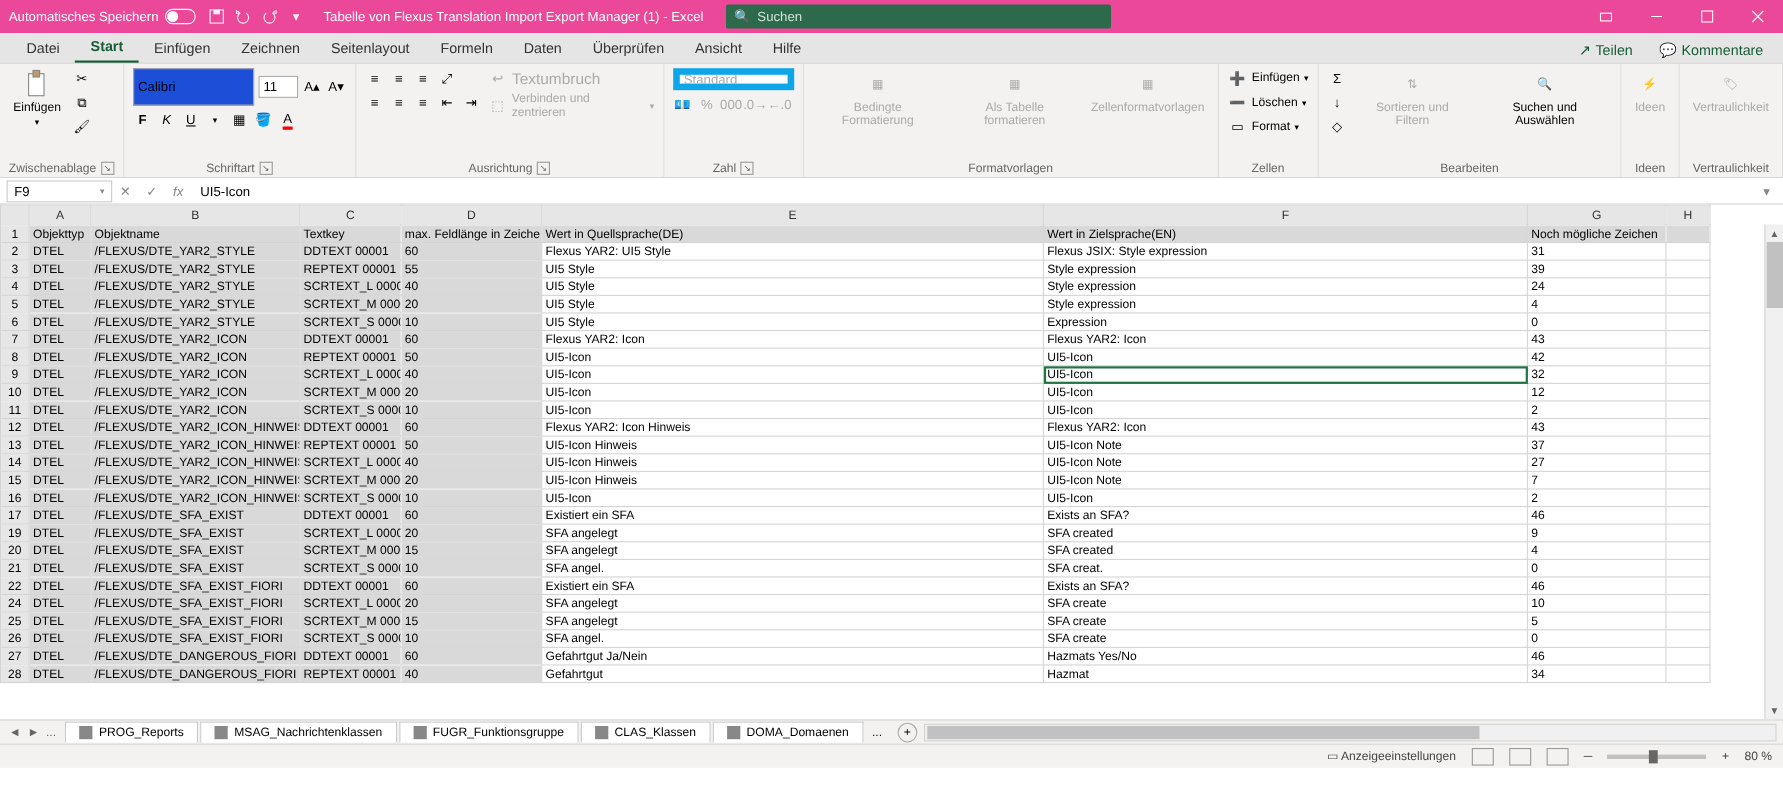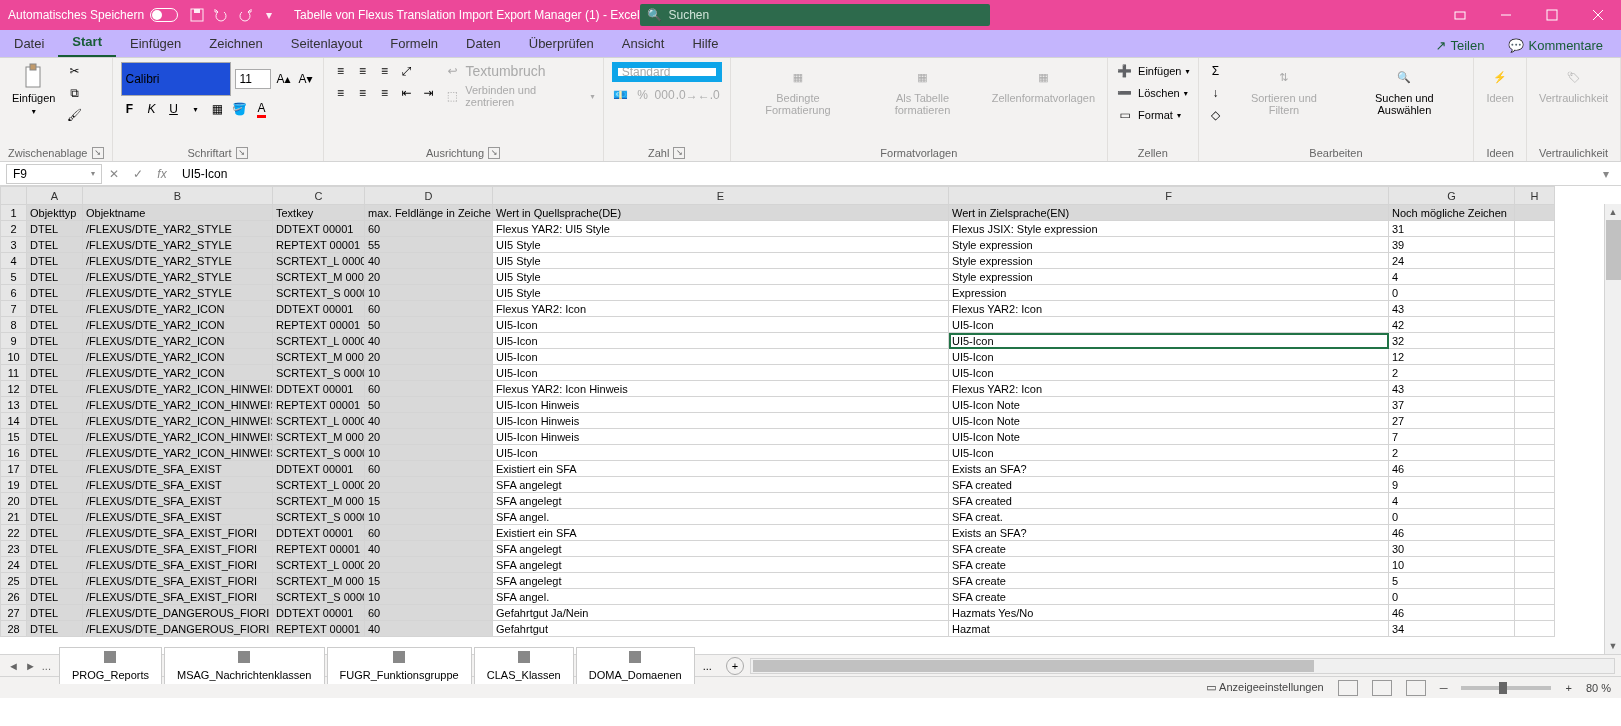--- a/index.html
+++ b/index.html
@@ -5,29 +5,29 @@
 * { box-sizing: border-box; margin: 0; padding: 0; font-family: 'Segoe UI', Tahoma, sans-serif; }
 body { background: #fff; overflow: hidden; width: 1621px; height: 726px; font-size: 12px; }
 
 
 .title-bar { height: 30px; background: #ec4899; display: flex; align-items: center; color: #fff; padding-left: 8px; }
 .autosave { display: flex; align-items: center; gap: 6px; font-size: 12px; margin-right: 12px; }
 .toggle { width: 28px; height: 14px; border: 1px solid #fff; border-radius: 7px; position: relative; }
 .toggle::after { content: ""; width: 10px; height: 10px; background: #fff; border-radius: 50%; position: absolute; left: 1px; top: 1px; }
 .qat { display: flex; gap: 10px; align-items: center; margin-right: 18px; }
 .qat-ic { width: 14px; height: 14px; display: flex; align-items: center; justify-content: center; opacity: 0.9; }
-.doc-title { font-size: 12px; }
+.doc-title { font-size: 12px; margin-right: 20px; }
 .searchbox { flex: 0 0 350px; height: 22px; background: #2d6a4c; border-radius: 2px; display: flex; align-items: center; padding: 0 8px; gap: 6px; color: #cfe3d8; }
 .title-spacer { flex: 1; }
 .win-btns { display: flex; }
 .win-btn { width: 46px; height: 30px; display: flex; align-items: center; justify-content: center; }
 .win-btn svg { stroke: #fff; fill: none; }
 
 
-.tabs { height: 28px; background: #c4b5fd; display: flex; align-items: flex-end; border-bottom: 1px solid #d4d4d4; gap: 0; }
+.tabs { height: 28px; background: #e5e5e5; display: flex; align-items: flex-end; border-bottom: 1px solid #d4d4d4; padding-left: 10px; gap: 0; }
 .tab { padding: 6px 14px; font-size: 13px; color: #333; cursor: pointer; }
 .tab.active { color: #185c37; font-weight: 600; border-bottom: 2px solid #185c37; }
 .tabs-right { margin-left: auto; display: flex; gap: 12px; padding-right: 12px; }
 .tabs-right .share, .tabs-right .comments { color: #185c37; font-size: 13px; display: flex; align-items: center; gap: 4px; padding: 4px 6px; }
 
 
 .ribbon { height: 104px; background: #f3f2f1; border-bottom: 1px solid #d4d4d4; display: flex; }
 .rgroup { border-right: 1px solid #e1dfdd; padding: 4px 8px 2px 8px; display: flex; flex-direction: column; justify-content: space-between; }
 .rgroup-body { display: flex; gap: 6px; align-items: flex-start; flex: 1; }
 .rgroup-label { font-size: 11px; color: #666; text-align: center; padding-top: 2px; display: flex; justify-content: center; gap: 4px; }
@@ -60,21 +60,21 @@
 .grid .corner { background: #e6e6e6; width: 26px; }
 .locked { background: #d9d9d9; }
 .sel-cell { outline: 2px solid #217346; outline-offset: -2px; }
 .vscroll { position: absolute; right: 0; top: 18px; bottom: 0; width: 17px; background: #f0f0f0; border-left: 1px solid #d4d4d4; }
 .vscroll .thumb { position: absolute; top: 16px; width: 15px; left: 1px; height: 60px; background: #c1c1c1; }
 .vscroll .arr { height: 16px; display: flex; align-items: center; justify-content: center; color: #666; font-size: 9px; }
 
 
 .sheet-bar { height: 22px; border-top: 1px solid #d4d4d4; display: flex; align-items: center; background: #f3f2f1; font-size: 11px; }
 .sheet-nav { display: flex; gap: 6px; padding: 0 8px; color: #666; }
-.sheet-tab { padding: 3px 12px; background: #fff; border: 1px solid #ccc; border-bottom: none; display: flex; gap: 6px; align-items: center; flex-direction: column; }
+.sheet-tab { padding: 3px 12px; background: #fff; border: 1px solid #ccc; border-bottom: none; display: flex; gap: 6px; align-items: center; }
 .sheet-tab .sic { width: 12px; height: 12px; background: #888; }
 .sheet-add { width: 18px; height: 18px; border: 1px solid #aaa; border-radius: 50%; display: flex; align-items: center; justify-content: center; margin-left: 6px; }
 .hscroll { flex: 1; height: 16px; background: #f0f0f0; margin: 0 6px; position: relative; border: 1px solid #d4d4d4; }
 .hscroll .thumb { position: absolute; left: 2px; top: 1px; height: 12px; width: 65%; background: #c1c1c1; }
 
 
 .status { height: 22px; background: #f3f2f1; border-top: 1px solid #d4d4d4; display: flex; align-items: center; justify-content: flex-end; gap: 14px; padding: 0 10px; font-size: 11px; color: #444; }
 .view-btn { width: 20px; height: 16px; border: 1px solid #999; }
 .zoom-slider { width: 90px; height: 4px; background: #c1c1c1; position: relative; }
 .zoom-slider::after { content: ""; position: absolute; width: 8px; height: 12px; background: #666; top: -4px; left: 42%; }
@@ -616,31 +616,20 @@
           <td class="locked">DTEL</td>
           <td class="locked">/FLEXUS/DTE_SFA_EXIST_FIORI</td>
           <td class="locked">DDTEXT    00001</td>
           <td class="locked">60</td>
           <td class="">Existiert ein SFA</td>
           <td class="">Exists an SFA?</td>
           <td class="">46</td>
           <td class=""></td>
         </tr>
         <tr>
-          <td class="rh">23</td>
-          <td class="locked">DTEL</td>
-          <td class="locked">/FLEXUS/DTE_SFA_EXIST_FIORI</td>
-          <td class="locked">REPTEXT   00001</td>
-          <td class="locked">40</td>
-          <td class="">SFA angelegt</td>
-          <td class="">SFA create</td>
-          <td class="">30</td>
-          <td class=""></td>
-        </tr>
-        <tr>
           <td class="rh">24</td>
           <td class="locked">DTEL</td>
           <td class="locked">/FLEXUS/DTE_SFA_EXIST_FIORI</td>
           <td class="locked">SCRTEXT_L 00001</td>
           <td class="locked">20</td>
           <td class="">SFA angelegt</td>
           <td class="">SFA create</td>
           <td class="">10</td>
           <td class=""></td>
         </tr>

